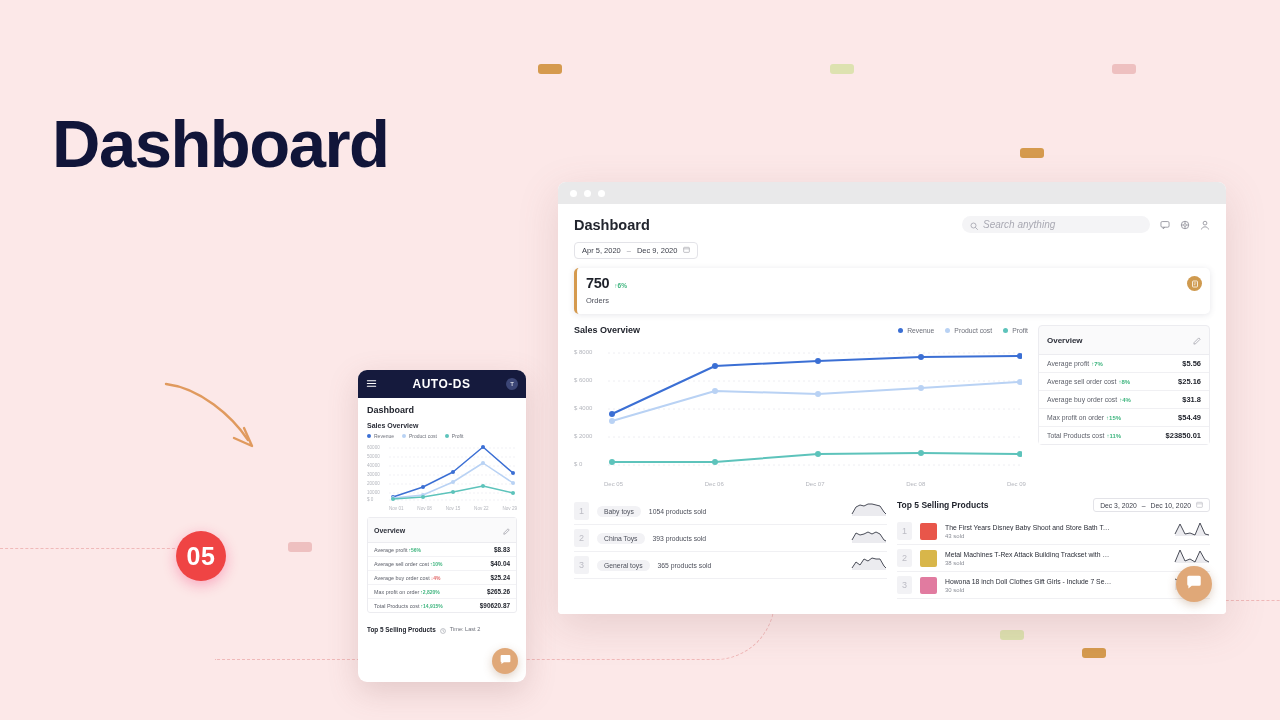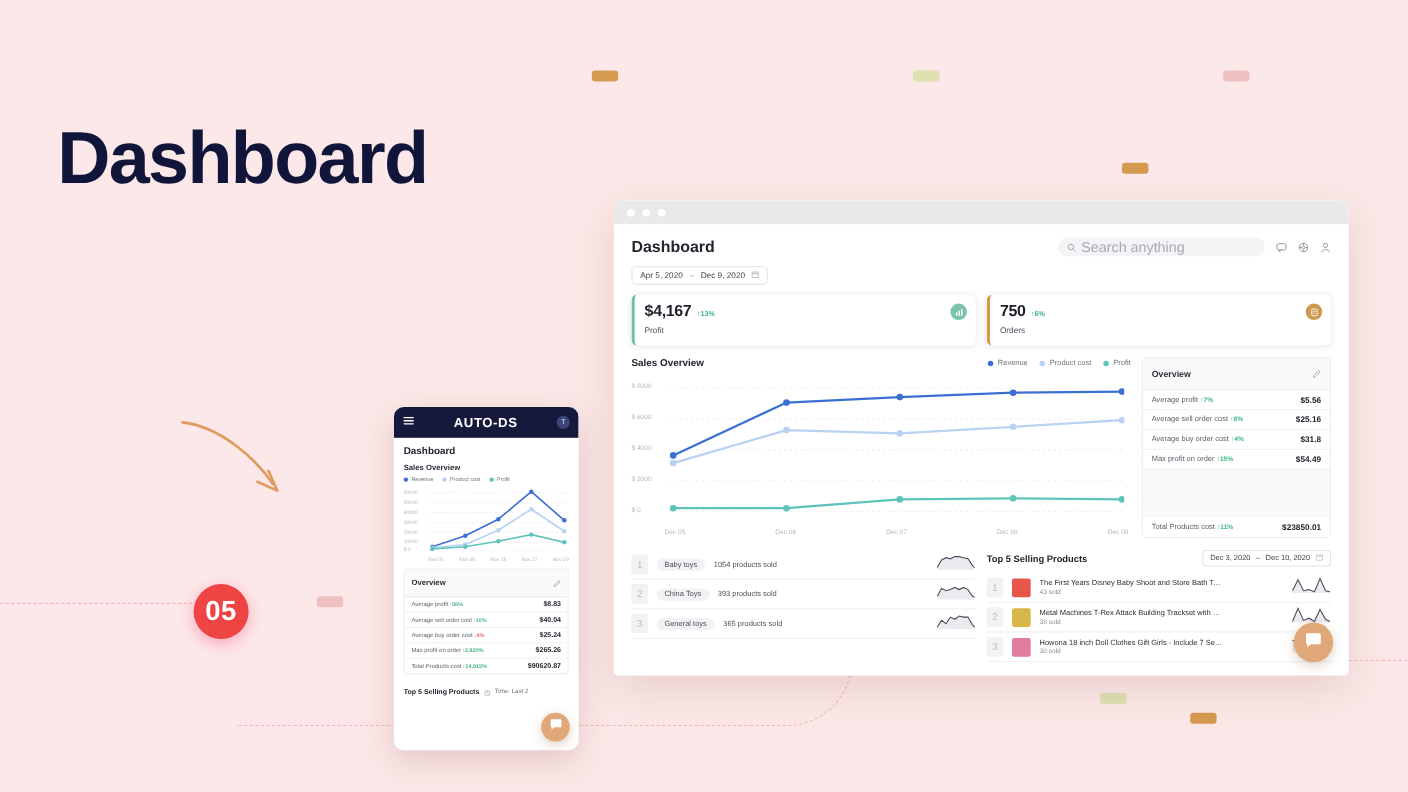--- a/index.html
+++ b/index.html
@@ -56,21 +56,21 @@
 
   .dt-body { padding: 12px 16px 0 16px; background: #fff; height: 410px; position: relative; }
 
   .dt-header { display: flex; align-items: center; justify-content: space-between; }
   .dt-title { font-size: 14.5px; font-weight: bold; color: #22252e; }
   .dt-header-right { display: flex; align-items: center; gap: 10px; }
   .search-box {
     width: 188px; height: 17px; background: #f4f4f6; border-radius: 9px;
     display: flex; align-items: center; gap: 5px; padding: 0 8px;
   }
-  .search-box span.ph { font-size: 13px; color: #a9a9b3; }
+  .search-box span.ph { font-size: 10px; color: #a9a9b3; font-style: italic; }
   .hdr-icon { color: #8b8b95; display: flex; }
 
   .date-pill {
     margin-top: 9px; display: inline-flex; align-items: center; gap: 6px;
     border: 1px solid #e3e3e8; border-radius: 4px; padding: 3px 7px;
     font-size: 7.5px; color: #3c3f4a; background: #fff;
   }
   .date-pill .sep { color: #9a9aa3; }
 
   
@@ -114,21 +114,21 @@
   }
   .ov-head {
     display: flex; align-items: center; justify-content: space-between;
     padding: 5px 8px; border-bottom: 1px solid #ececf0;
   }
   .ov-head .t { font-size: 8px; font-weight: bold; color: #2b2e38; }
   .ov-row {
     display: flex; align-items: center; justify-content: space-between;
     padding: 4px 8px; border-bottom: 1px solid #f0f0f3; background: #fff;
   }
-  .ov-row:last-child { border-bottom: none; margin-top: 44px; }
+  .ov-row:last-child { border-bottom: none; }
   .ov-row .lbl { font-size: 6.8px; color: #5e616b; }
   .ov-row .lbl b { color: #3fb57f; font-size: 6px; margin-left: 2px; }
   .ov-row .num { font-size: 7.5px; font-weight: bold; color: #1d2029; }
 
   
   .bottom-row { display: flex; gap: 10px; margin-top: 11px; }
   .bpanel { flex: 1; }
   .bp-head { display: flex; align-items: center; justify-content: space-between; margin-bottom: 6px; }
   .bp-title { font-size: 8.5px; font-weight: bold; color: #22252e; }
   .bp-date {
@@ -282,34 +282,20 @@
       <span>
         <svg width="7" height="7" viewBox="0 0 16 16">
             <rect x="1.5" y="3" width="13" height="11.5" rx="1.5" fill="none" stroke="#9a9aa3" stroke-width="1.4"></rect>
             <line x1="1.5" y1="6.5" x2="14.5" y2="6.5" stroke="#9a9aa3" stroke-width="1.4"></line>
           </svg>
       </span>
     </div>
 
     
     <div class="kpi-row">
-      <div class="kpi" style="border-left-color:#6ec1a8">
-        <div class="top">
-          <span class="val">$4,167</span>
-          <span class="delta">↑13%</span>
-        </div>
-        <div class="label">Profit</div>
-        <div class="circ" style="background:#7cc4ae">
-          <svg width="8" height="8" viewBox="0 0 16 16">
-              <rect x="2" y="8" width="2.6" height="6" fill="#fff"></rect>
-              <rect x="6.7" y="5" width="2.6" height="9" fill="#fff"></rect>
-              <rect x="11.4" y="2" width="2.6" height="12" fill="#fff"></rect>
-            </svg>
-        </div>
-      </div>
       <div class="kpi" style="border-left-color:#d59a4e">
         <div class="top">
           <span class="val">750</span>
           <span class="delta">↑6%</span>
         </div>
         <div class="label">Orders</div>
         <div class="circ" style="background:#cf9a4f">
           <svg width="8" height="8" viewBox="0 0 16 16">
               <rect x="3" y="2" width="10" height="12" rx="1.5" fill="none" stroke="#fff" stroke-width="1.6"></rect>
               <line x1="5.5" y1="6" x2="10.5" y2="6" stroke="#fff" stroke-width="1.4"></line>

